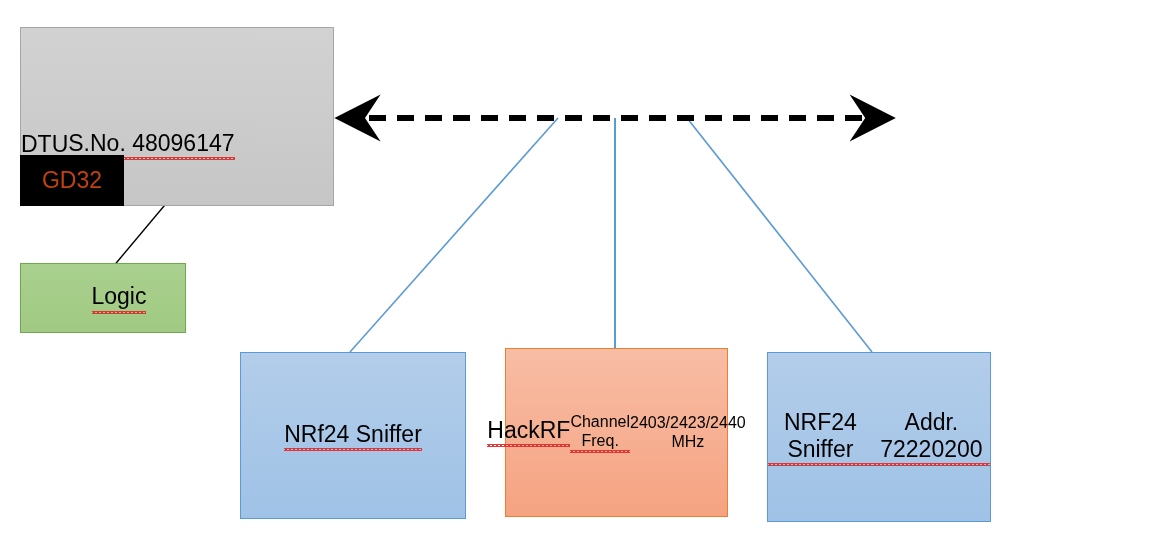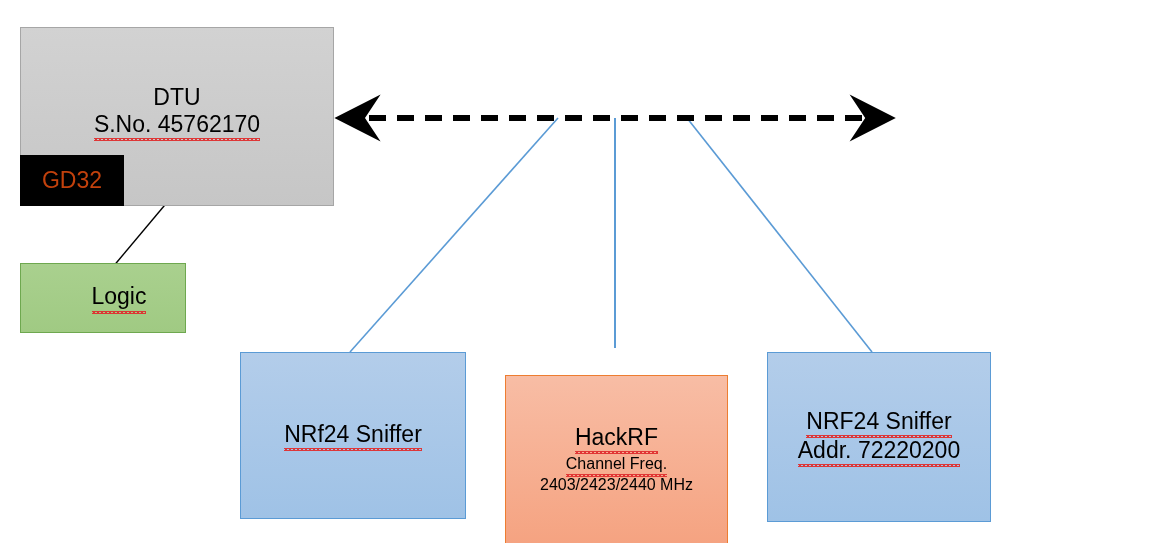--- a/index.html
+++ b/index.html
@@ -17,21 +17,20 @@
     height: 543px;
     background: #ffffff;
     overflow: hidden;
   }
 
   
   .box {
     position: absolute;
     box-sizing: border-box;
     display: flex;
-    flex-direction: column;
     align-items: center;
     justify-content: center;
     text-align: center;
     line-height: 1.18;
     color: #000000;
   }
 
   
   .grey-box {
     background: linear-gradient(180deg, #d2d2d2 0%, #c6c6c6 100%);
@@ -113,21 +112,20 @@
   }
 
   
   #hackrf-box {
     left: 505px;
     top: 348px;
     width: 223px;
     height: 169px;
     background: linear-gradient(180deg, #f8bda5 0%, #f5a381 100%);
     border: 1px solid #ed7d31;
-    margin-top: 27px;
   }
   #hackrf-box .title { font-size: 23px; margin-bottom: 2px; }
   #hackrf-box .sub   { font-size: 16px; }
 
   
   .sq {
     position: relative;
     display: inline-block;
     border-bottom: 2px solid transparent;
   }
@@ -185,21 +183,21 @@
 
     <line x1="112" y1="268" x2="185" y2="181" stroke="#000000" stroke-width="1.4"></line>
 
     <line x1="341" y1="118" x2="891" y2="118" stroke="#000000" stroke-width="6" stroke-dasharray="17 11" marker-start="url(#arrowStart)" marker-end="url(#arrowEnd)"></line>
 
     <line x1="127" y1="181" x2="227" y2="181" stroke="#000000" stroke-width="2" marker-start="url(#arrowStartSm)" marker-end="url(#arrowEndSm)"></line>
   </svg>
 
   <div class="box grey-box" id="dtu-box">
     <div class="line1">DTU</div>
-    <div class="line2"><span class="sq">S.No. 45762170</span></div>
+    <div class="line2"><span class="sq">S.No. 48096147</span></div>
   </div>
 
   <div class="box chip-box" id="gd32-box">
     <div>GD32</div>
   </div>
 
   <div class="box" id="logic-box">
     <div><span class="sq">Logic</span></div>
   </div>
 

